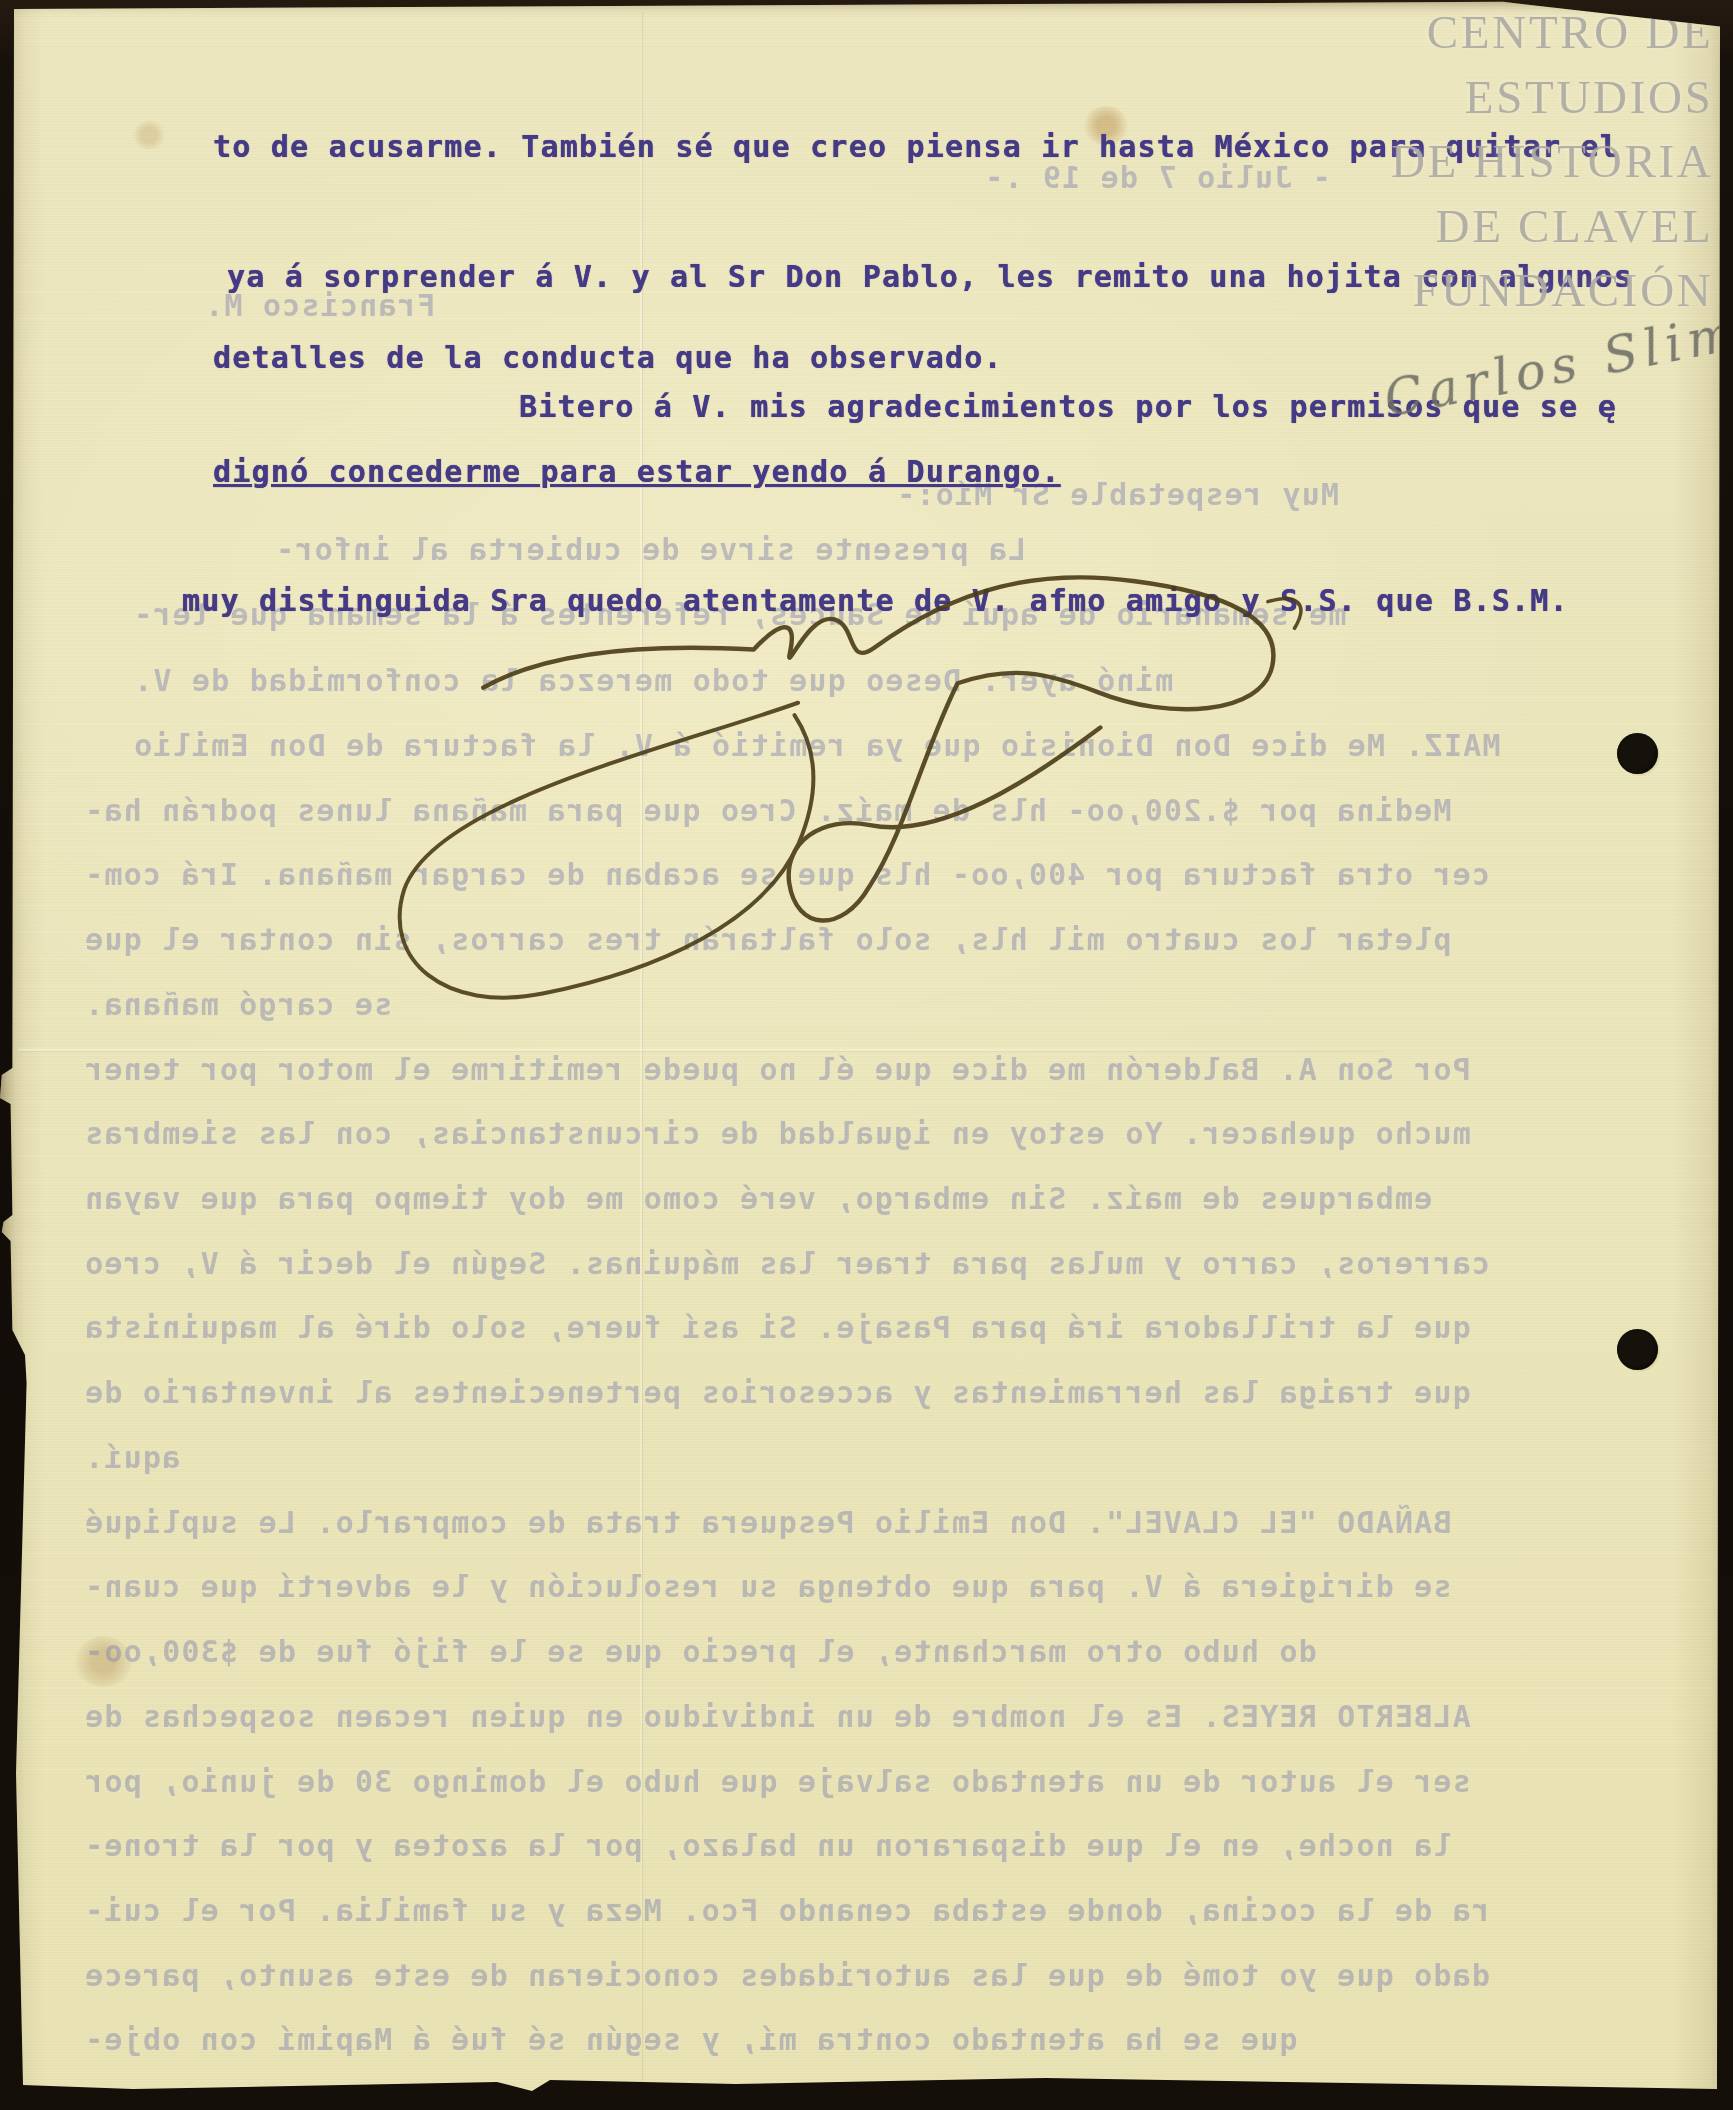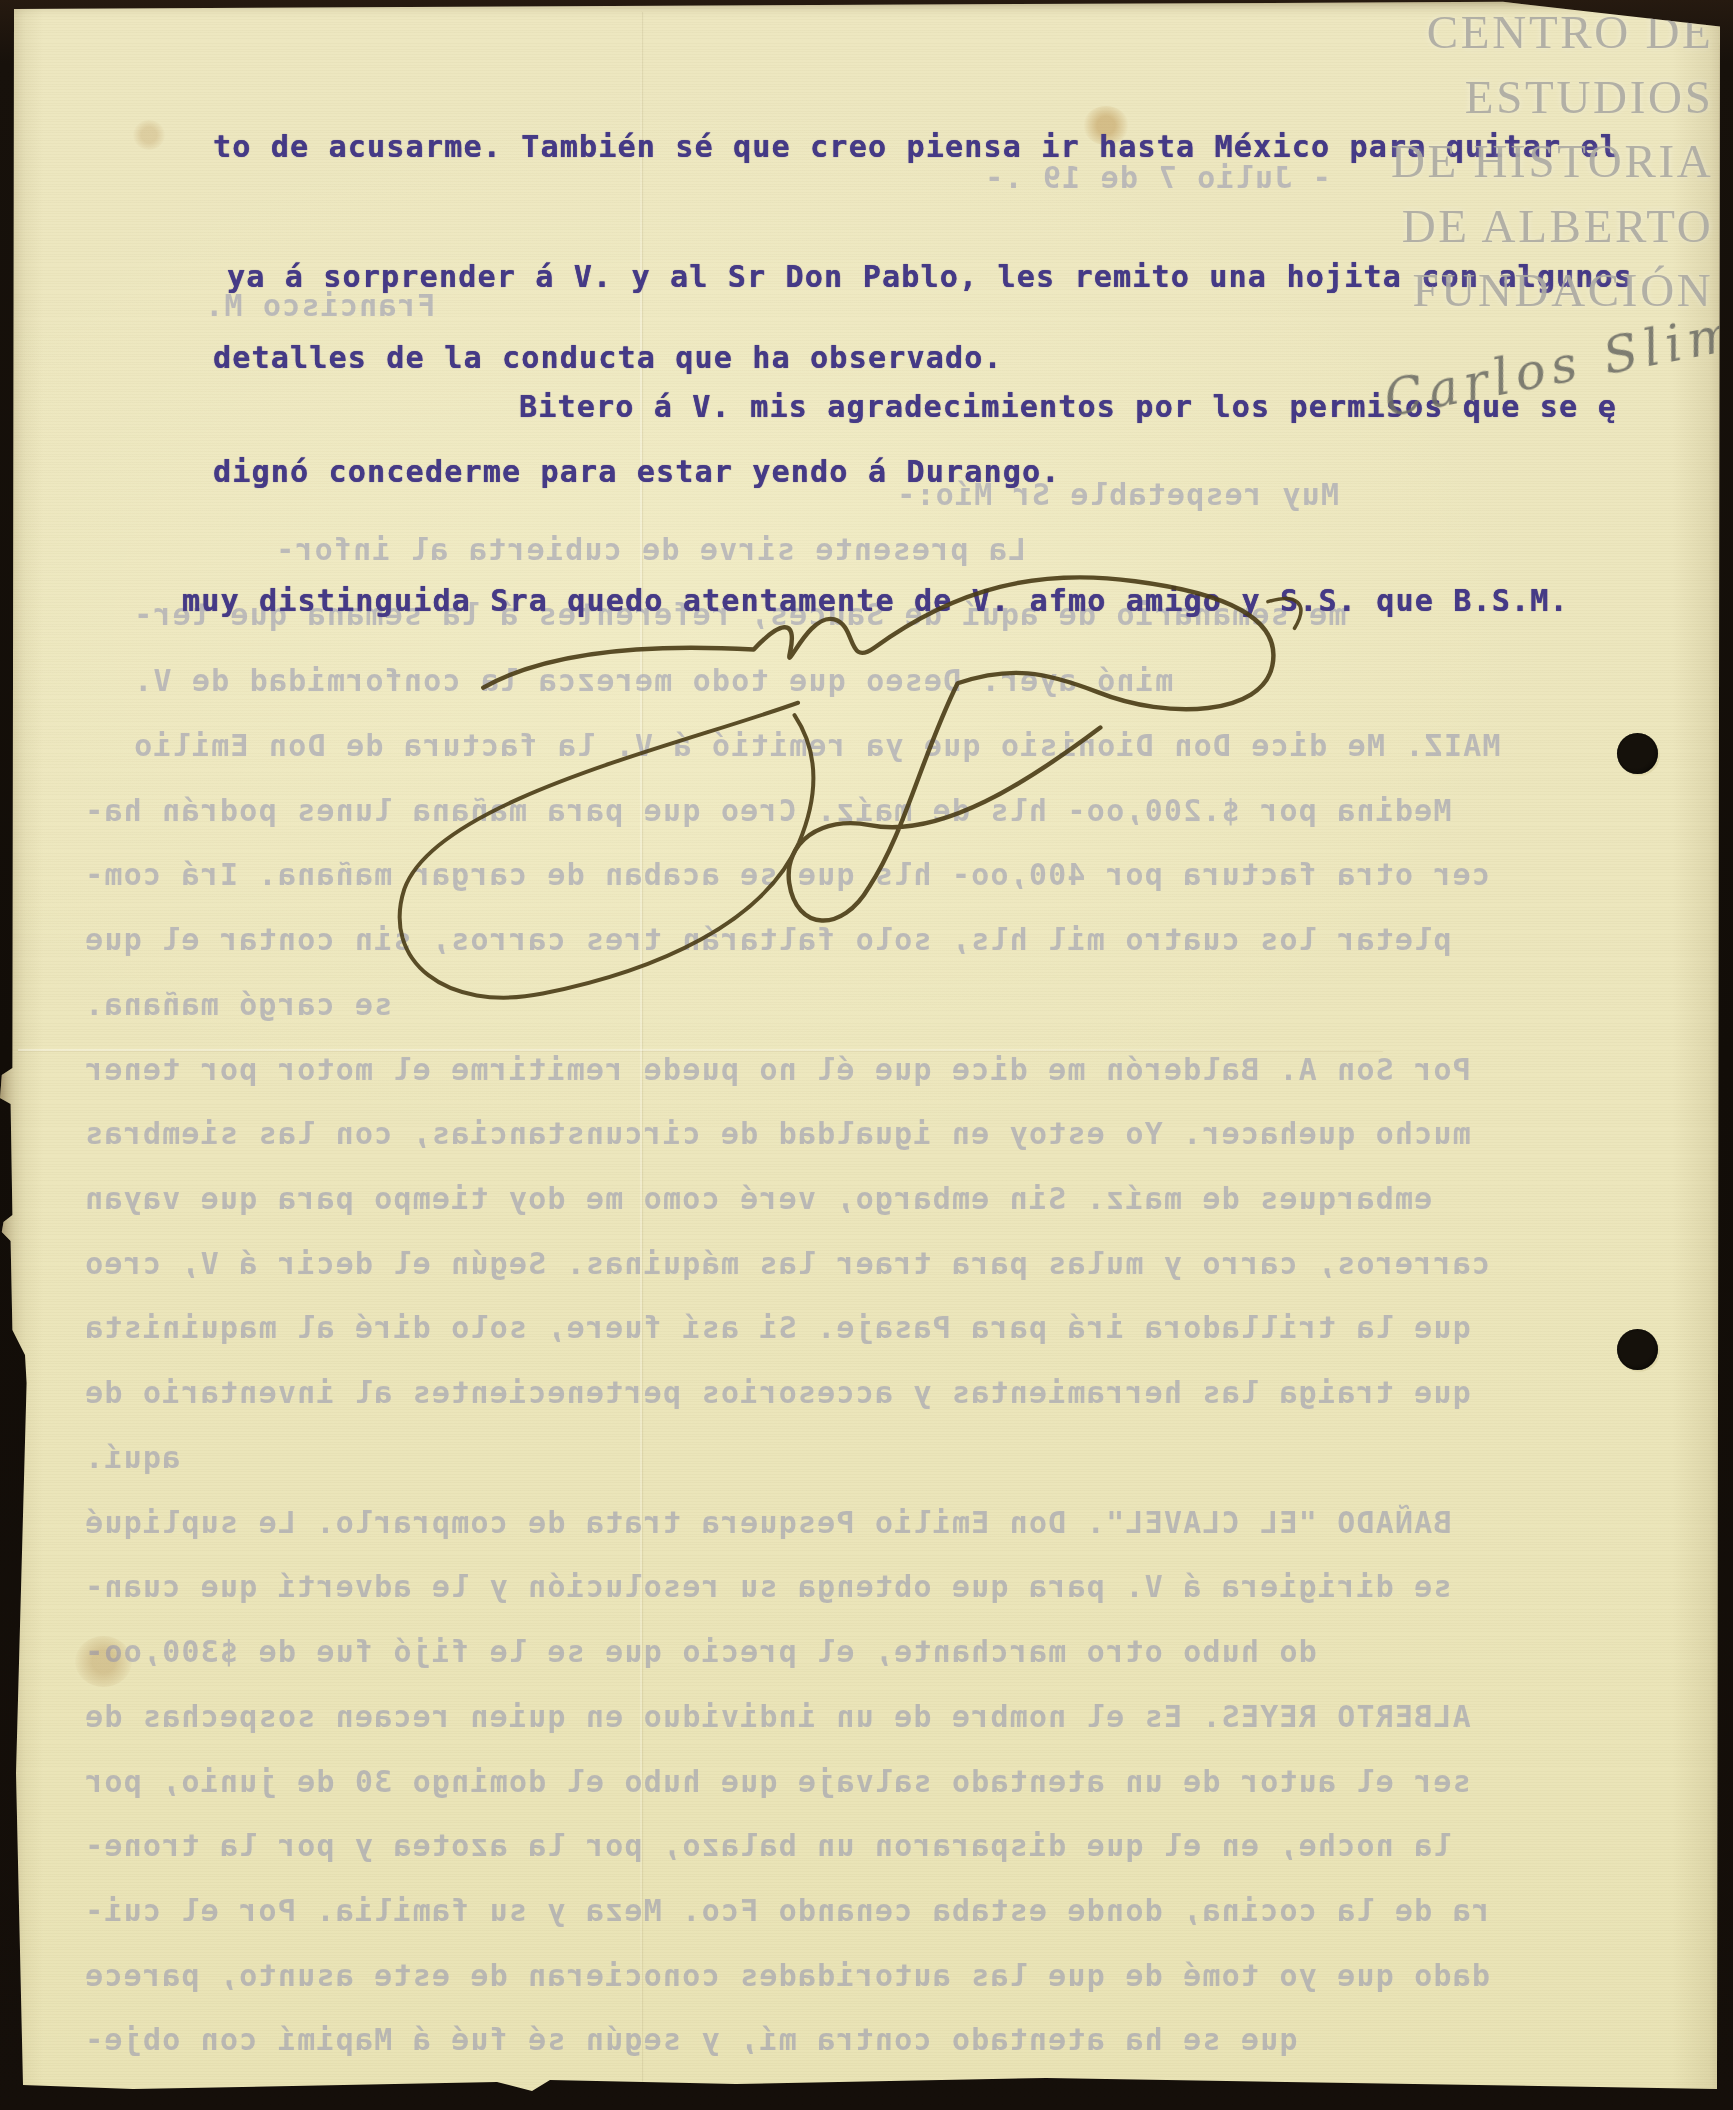--- a/index.html
+++ b/index.html
@@ -120,21 +120,21 @@
       <div class="bl" style="left: 84px; top: 1893px;">ra de la cocina, donde estaba cenando Fco. Meza y su familia. Por el cui-</div>
       <div class="bl" style="left: 84px; top: 1958px;">dado que yo tomé de que las autoridades conocieran de este asunto, parece</div>
       <div class="bl" style="left: 84px; top: 2022px;">que se ha atentado contra mí, y según sé fué á Mapimí con obje-</div>
     </div>
 
   <div id="typed">
       <div class="tl" style="left: 213px; top: 129px;">to de acusarme. También sé que creo piensa ir hasta México para quitar el</div>
       <div class="tl" style="left: 213px; top: 259px; margin-left: 14px;">ya á sorprender á V. y al Sr Don Pablo, les remito una hojita con algunos</div>
       <div class="tl" style="left: 213px; top: 324px; margin-top: 16px;">detalles de la conducta que ha observado.</div>
       <div class="tl" style="left: 519px; top: 389px;">Bitero á V. mis agradecimientos por los permisos que se ę</div>
-      <div class="tl" style="left: 213px; top: 454px;">dignó concederme para estar yendo á Durango.</div>
+      <div class="tl" style="left: 213px; top: 454px; text-decoration: underline;">dignó concederme para estar yendo á Durango.</div>
       <div class="tl" style="left: 182px; top: 583px;">muy distinguida Sra quedo atentamente de V. afmo amigo y S.S. que B.S.M.</div>
     </div>
 
   <svg class="signature" viewBox="0 0 1120 560" fill="none">
     <g stroke="#4a3c16" stroke-linecap="round" stroke-linejoin="round" opacity="0.9">
       <path stroke-width="5" d="M 165,155
         C 230,118 330,104 470,112
         C 498,82 520,74 511,115
         C 505,142 532,70 561,78
         C 586,85 575,132 606,110
@@ -154,21 +154,21 @@
         C 546,270 540,222 516,186"></path>
     </g>
   </svg>
 
   <div class="annotation">Carlos Slim</div>
 
   <div id="watermark">
     <div class="wm w0">CENTRO DE</div>
     <div class="wm w1">ESTUDIOS</div>
     <div class="wm w2">DE HISTORIA</div>
-    <div class="wm w3">DE ALBERTO</div>
+    <div class="wm w3">DE CLAVEL</div>
     <div class="wm w4">FUNDACIÓN</div>
   </div>
 
   <div class="hole" id="hole0" style="left: 1617px; top: 733px;"></div>
   <div class="hole" id="hole1" style="left: 1617px; top: 1329px;"></div>
 
 </div>
 
 
 </body></html>

